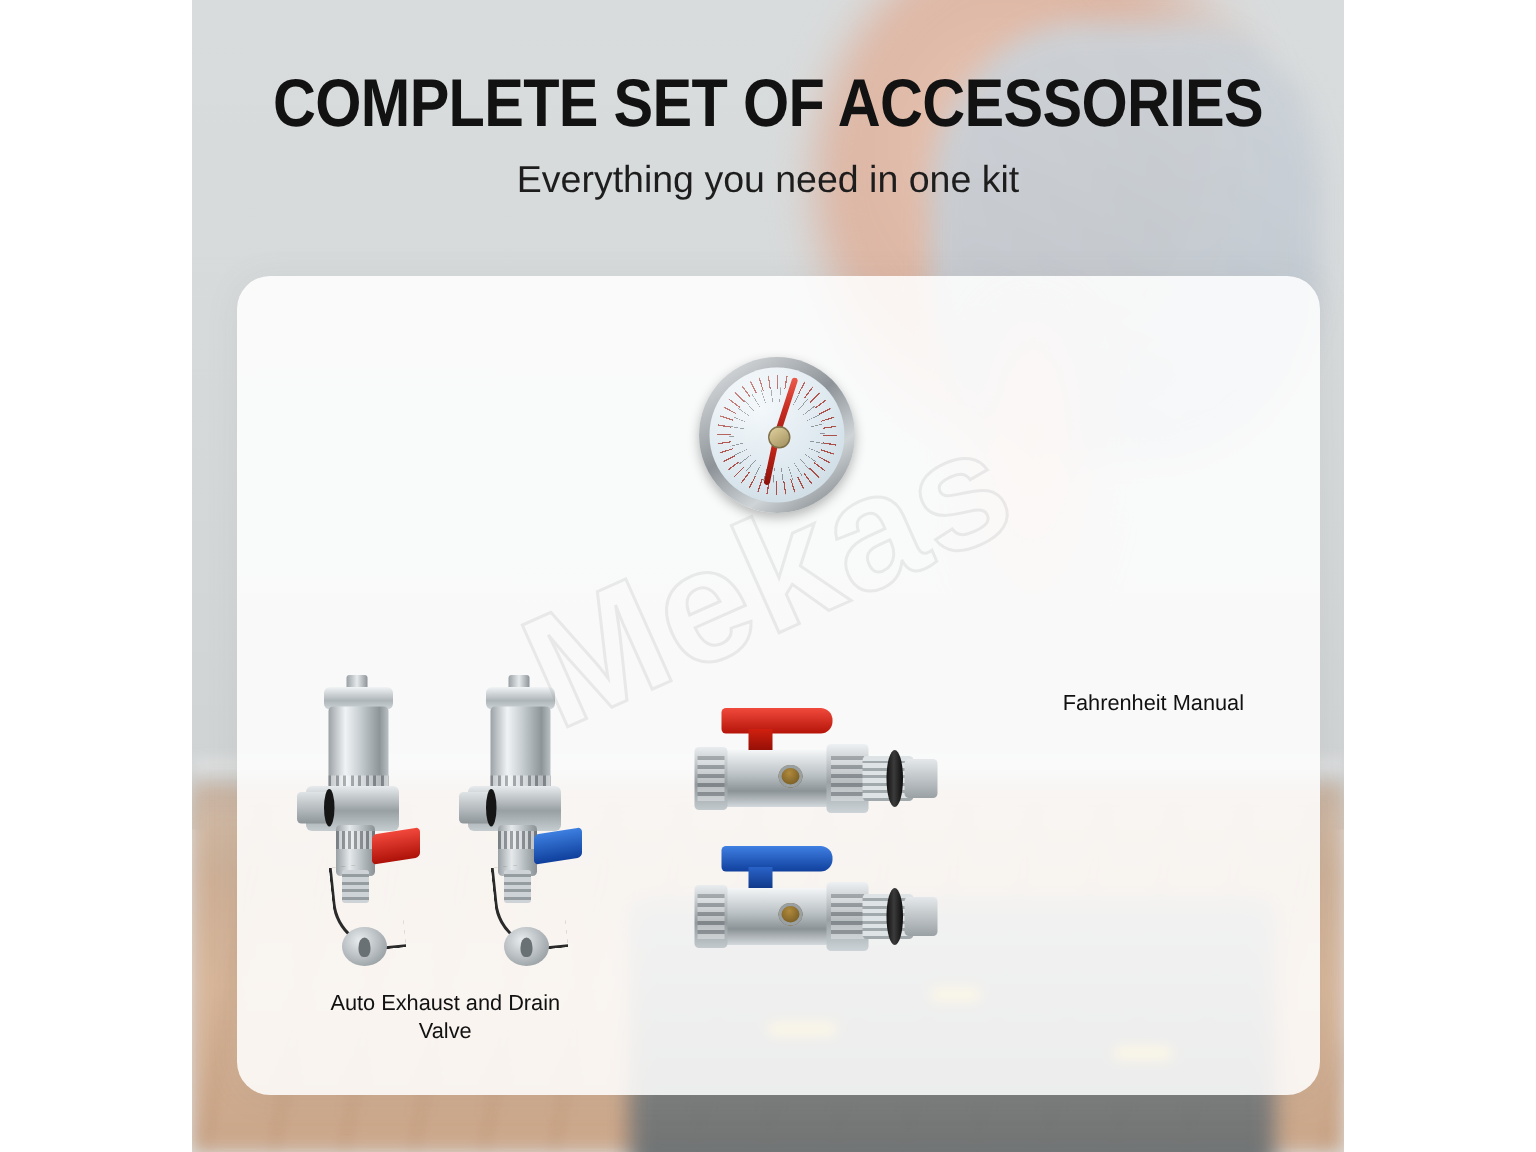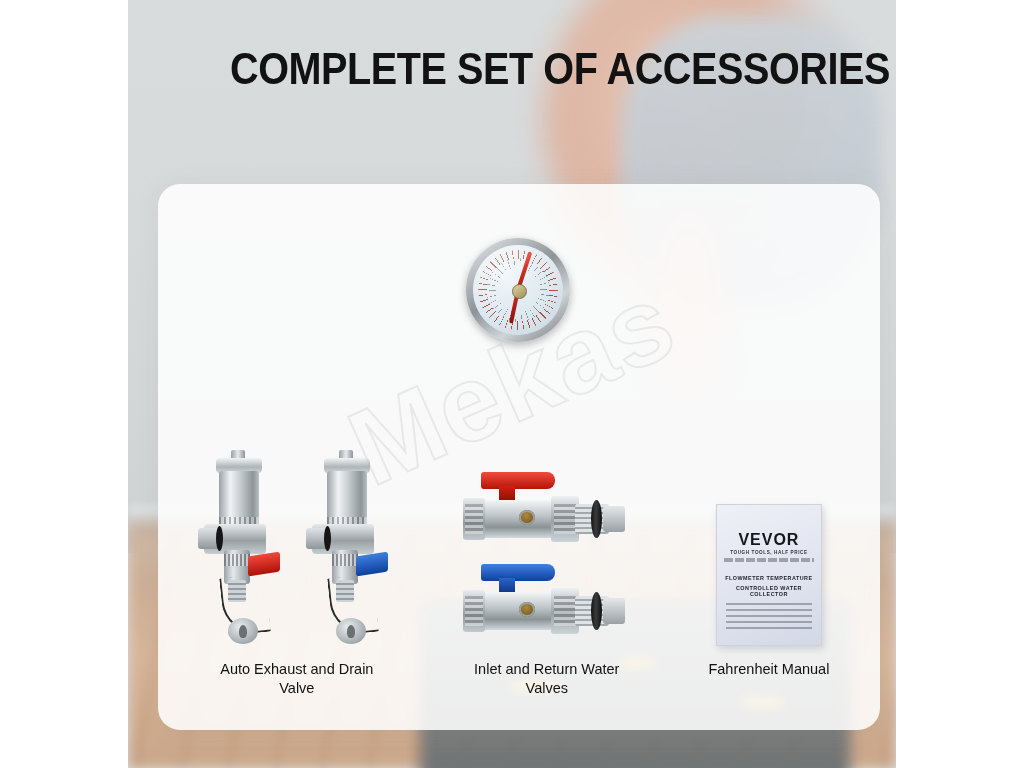--- a/index.html
+++ b/index.html
@@ -72,21 +72,21 @@
   .bg-tool-y1{left:50%;width:46px;}
   .bg-tool-y2{left:64%;width:34px;bottom:13%;}
   .bg-tool-y3{left:80%;width:40px;bottom:8%;}
   .bg-shelf{
     position:absolute;left:0;top:66%;width:100%;height:12px;
     background:linear-gradient(180deg,rgba(255,255,255,.55),rgba(190,190,190,.2));
     filter:blur(5px);
   }
 
   
-  .headings{position:absolute;left:0;top:0;width:100%;text-align:center;z-index:6;padding-left:48px;}
+  .headings{position:absolute;left:0;top:0;width:100%;text-align:center;z-index:6;}
   .title{
     margin:0;padding-top:46px;
     font-family:"Liberation Sans Narrow","Liberation Sans",sans-serif;
     font-weight:bold;font-size:45px;letter-spacing:-0.5px;
     color:#121212;line-height:1.02;
     transform:scaleX(.88);transform-origin:center;
   }
   .subtitle{
     margin:0;padding-top:14px;
     font-size:25px;color:#1d1d1d;font-weight:normal;
@@ -447,20 +447,21 @@
       <div class="bg-floor"></div>
       <div class="bg-floor-planks"></div>
       <div class="bg-toolcase"></div>
       <div class="bg-tool-y1"></div>
       <div class="bg-tool-y2"></div>
       <div class="bg-tool-y3"></div>
     </div>
 
     <div class="headings">
       <h1 class="title">COMPLETE SET OF ACCESSORIES</h1>
+      <p class="subtitle">Everything you need in one kit</p>
     </div>
 
     <div class="watermark">Mekas</div>
 
     <div class="card">
 
       <div class="grid-row row1">
 
 
 
@@ -539,33 +540,22 @@
                 <div class="bv-body"></div>
                 <div class="bv-nut"></div>
                 <div class="bv-hole"></div>
                 <div class="bv-mid"></div>
                 <div class="bv-thread"></div>
                 <div class="bv-or"></div>
                 <div class="bv-tip"></div>
               </div>
             </div>
           </div>
-          <div class="caption">Inlet and Return Water Valves</div>
         </div>
 
         <div class="cell">
-          <div class="art">
-            <div class="mn">
-              <div class="mn-brand">VEVOR</div>
-              <div class="mn-tag">TOUGH TOOLS, HALF PRICE</div>
-              <div class="mn-fine"></div>
-              <div class="mn-t1">FLOWMETER TEMPERATURE</div>
-              <div class="mn-t2">CONTROLLED WATER COLLECTOR</div>
-              <div class="mn-para"></div>
-            </div>
-          </div>
           <div class="caption">Fahrenheit Manual</div>
         </div>
 
       </div>
     </div>
   </div>
 </div>
 
 </body></html>

